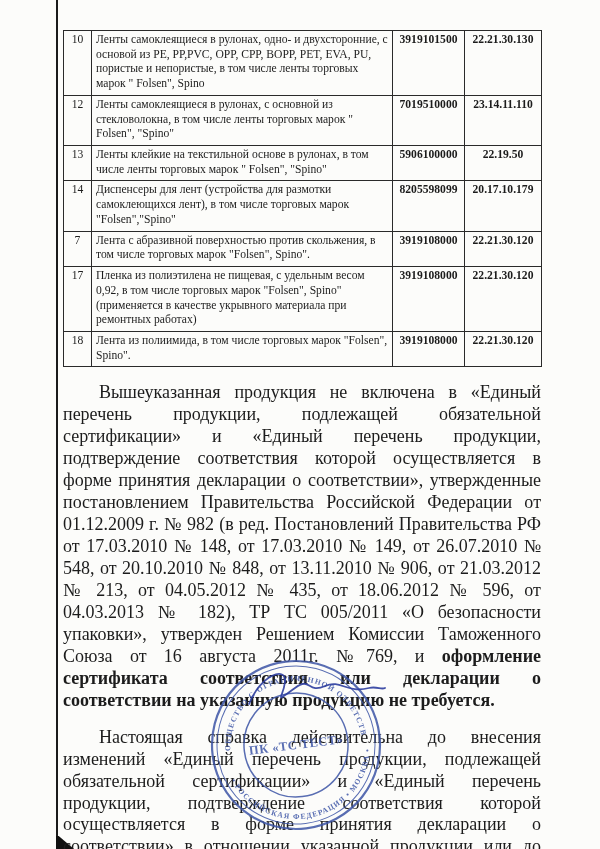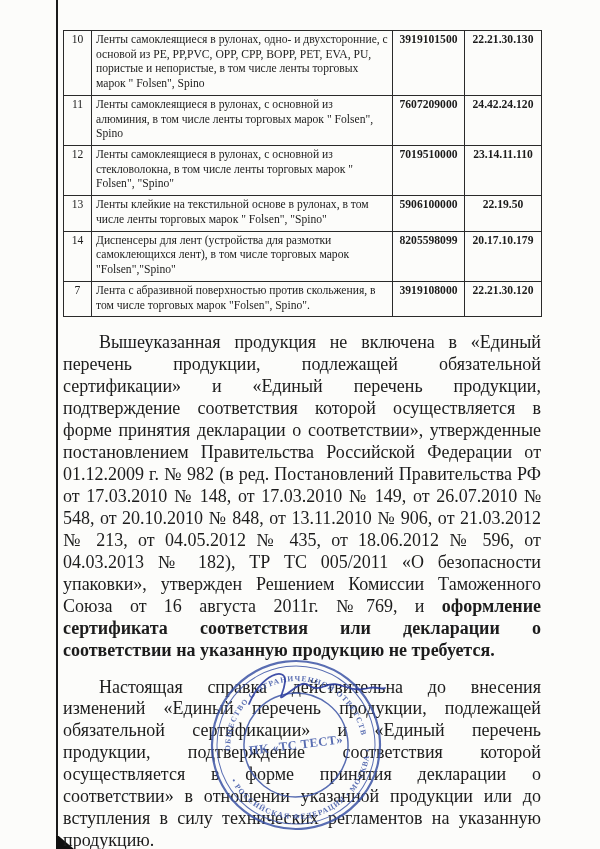--- a/index.html
+++ b/index.html
@@ -71,46 +71,52 @@
           <col style="width:77px">
       </colgroup>
       <tbody>
           <tr>
             <td class="cell-num">10</td>
             <td class="cell-desc">Ленты самоклеящиеся в рулонах, одно- и двухсторонние, с основой из PE, PP,PVC, OPP, CPP, BOPP, PET, EVA, PU, пористые и непористые, в том числе ленты торговых марок  " Folsen", Spino</td>
             <td class="cell-code">3919101500</td>
             <td class="cell-class">22.21.30.130</td>
           </tr>
           <tr>
-            <td class="cell-num">11</td>
-            <td class="cell-desc">Ленты самоклеящиеся  в рулонах, с основной из алюминия, в том числе ленты торговых марок " Folsen", Spino</td>
-            <td class="cell-code">7607209000</td>
-            <td class="cell-class">24.42.24.120</td>
-          </tr>
-          <tr>
             <td class="cell-num">12</td>
             <td class="cell-desc">Ленты самоклеящиеся в рулонах, с основной из стекловолокна, в том числе ленты  торговых марок " Folsen", "Spino"</td>
             <td class="cell-code">7019510000</td>
             <td class="cell-class">23.14.11.110</td>
           </tr>
           <tr>
             <td class="cell-num">13</td>
             <td class="cell-desc">Ленты клейкие на текстильной основе в рулонах, в том числе ленты торговых марок " Folsen", "Spino"</td>
             <td class="cell-code">5906100000</td>
             <td class="cell-class">22.19.50</td>
           </tr>
           <tr>
             <td class="cell-num">14</td>
             <td class="cell-desc">Диспенсеры для лент (устройства для размотки самоклеющихся лент), в том числе торговых марок "Folsen","Spino"</td>
             <td class="cell-code">8205598099</td>
             <td class="cell-class">20.17.10.179</td>
           </tr>
           <tr>
             <td class="cell-num">7</td>
             <td class="cell-desc">Лента  с абразивной поверхностью против скольжения, в том числе торговых марок  "Folsen", Spino".</td>
+            <td class="cell-code">3919108000</td>
+            <td class="cell-class">22.21.30.120</td>
+          </tr>
+          <tr>
+            <td class="cell-num">17</td>
+            <td class="cell-desc">Пленка из полиэтилена не пищевая, с удельным весом 0,92, в том числе торговых марок  "Folsen", Spino"(применяется в качестве укрывного материала при ремонтных работах)</td>
+            <td class="cell-code">3919108000</td>
+            <td class="cell-class">22.21.30.120</td>
+          </tr>
+          <tr>
+            <td class="cell-num">18</td>
+            <td class="cell-desc">Лента из полиимида, в том числе торговых марок "Folsen", Spino".</td>
             <td class="cell-code">3919108000</td>
             <td class="cell-class">22.21.30.120</td>
           </tr>
         </tbody>
     </table>
 
     <p class="para"><span>Вышеуказанная продукция не включена в «Единый перечень продукции, подлежащей обязательной сертификации» и «Единый перечень продукции, подтверждение соответствия которой осуществляется в форме принятия декларации о соответствии», утвержденные постановлением Правительства Российской Федерации от 01.12.2009 г. № 982 (в ред. Постановлений Правительства РФ от 17.03.2010 № 148, от 17.03.2010 № 149, от 26.07.2010 № 548, от 20.10.2010 № 848, от 13.11.2010 № 906, от 21.03.2012 № 213, от 04.05.2012 № 435, от 18.06.2012 № 596, от 04.03.2013 № 182), ТР ТС 005/2011 «О безопасности упаковки», утвержден Решением Комиссии Таможенного Союза от 16 августа 2011г. №769, и </span><b>оформление  сертификата соответствия или декларации о соответствии на указанную продукцию не требуется.</b></p>
 
     <p class="para">Настоящая справка действительна до внесения изменений «Единый перечень продукции, подлежащей обязательной сертификации» и «Единый перечень продукции, подтверждение соответствия которой осуществляется в форме принятия декларации о соответствии» в отношении указанной продукции или до вступления в силу технических регламентов на указанную продукцию.</p>
 

